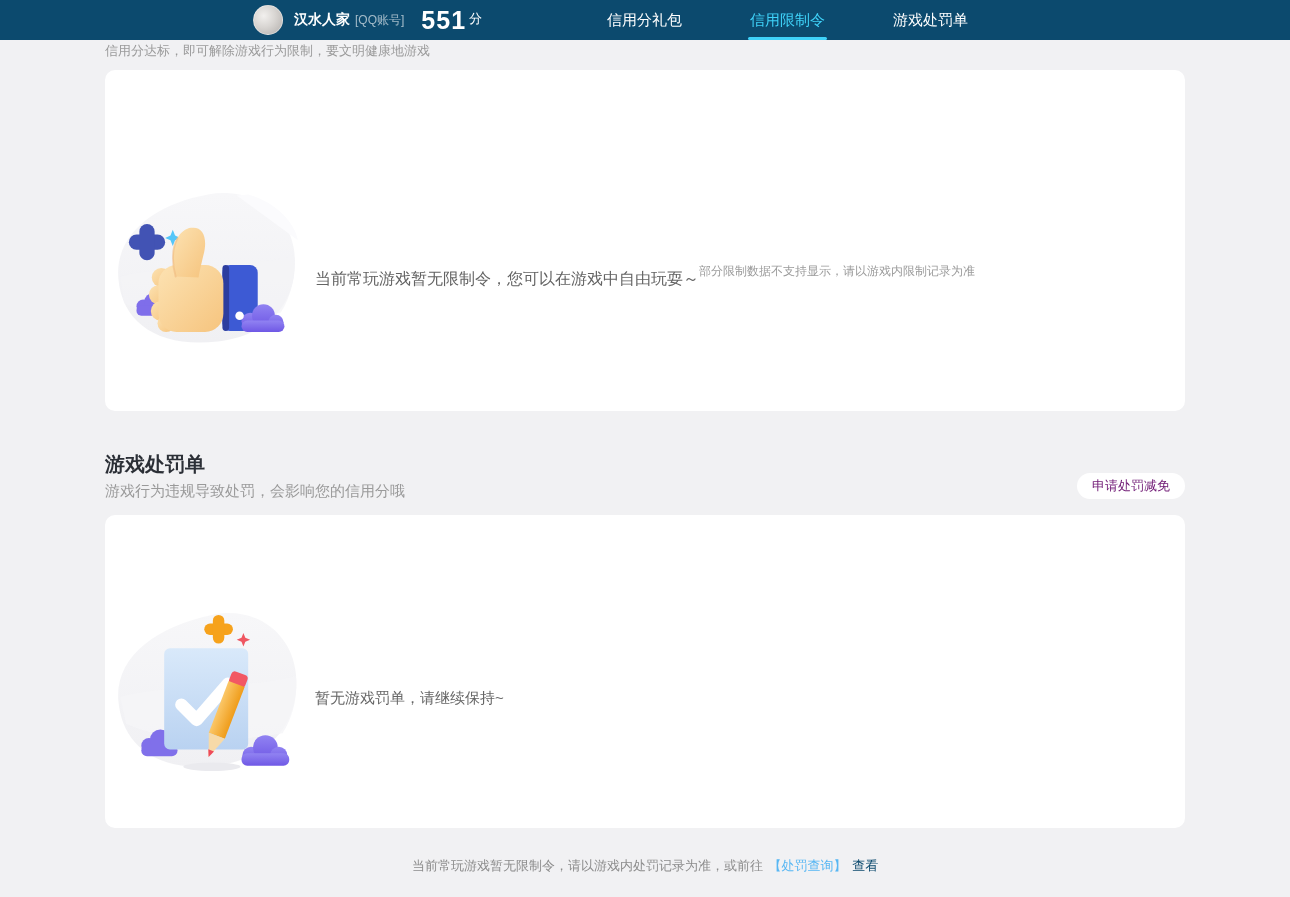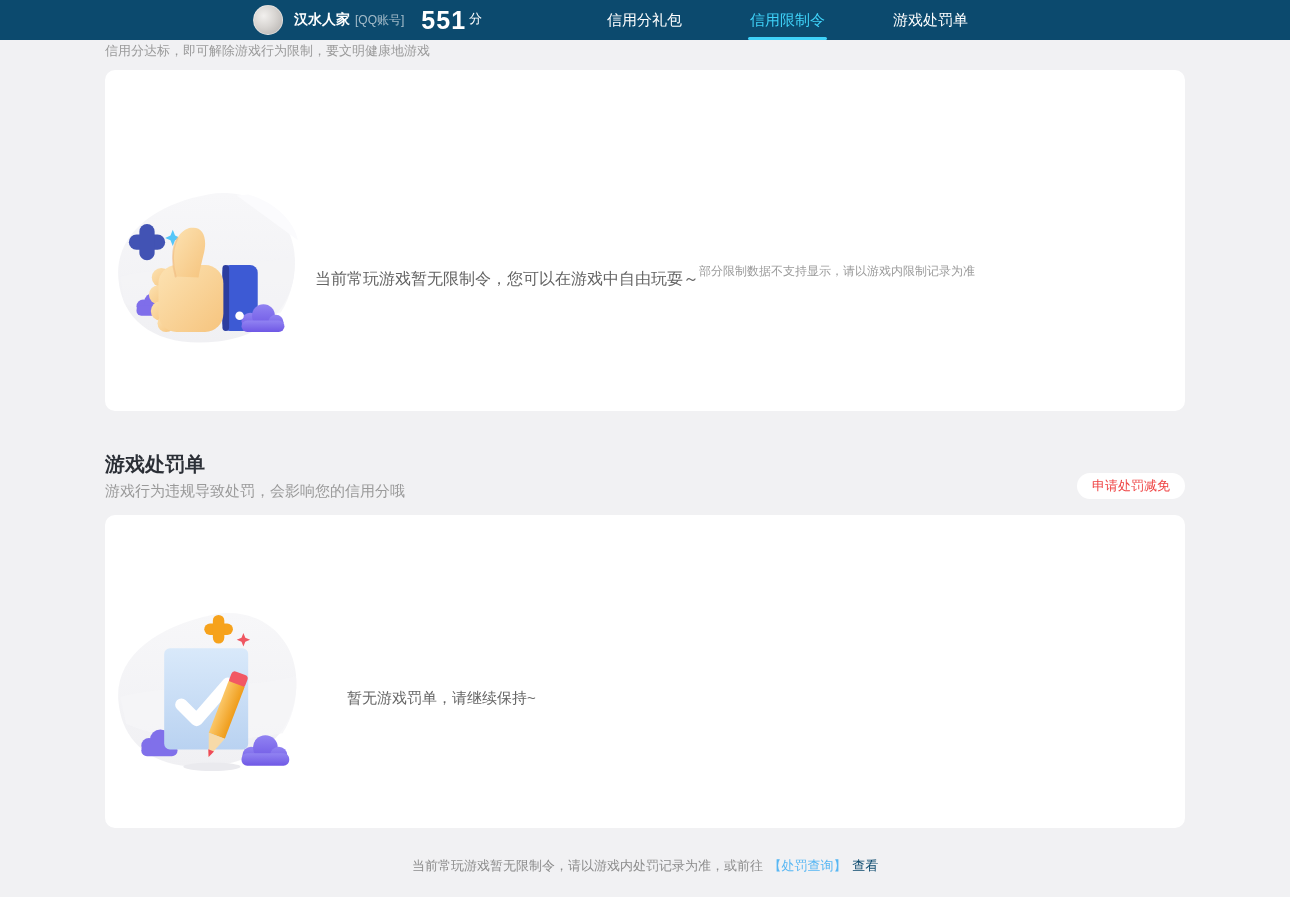--- a/index.html
+++ b/index.html
@@ -39,25 +39,25 @@
     display:flex; flex-direction:row; align-items:center;
   }
   .card-restriction { height:341px; padding-top:53px; }
   .card-restriction .illu { flex:none; }
   .restriction-main { margin-top:24px; font-size:16px; color:#636363; }
   .restriction-note { margin-top:9px; font-size:12px; color:#9b9b9b; }
   .section-head { margin-top:41px; display:flex; justify-content:space-between; align-items:flex-end; }
   .section-title { font-size:20px; line-height:25px; font-weight:bold; color:#2b2f36; }
   .section-sub { margin-top:5px; font-size:15px; line-height:18px; color:#9a9a9a; }
   .relief-btn {
-    border:none; background:#fff; color:#ef4444; font-size:13px;
+    border:none; background:#fff; color:#701a75; font-size:13px;
     height:26px; padding:0 15px; border-radius:13px; cursor:pointer;
     margin-bottom:1px; font-family:inherit;
   }
-  .card-punish { margin-top:15px; height:313px; padding-top:30px;gap:32px; }
+  .card-punish { margin-top:15px; height:313px; padding-top:30px; }
   .punish-empty { margin-top:23px; font-size:15px; color:#666; }
   .footer { margin-top:29px; margin-bottom:22px; text-align:center; font-size:13px; line-height:18px; }
   .footer .f-plain { color:#8c8c8c; }
   .footer .f-link { color:#58b7f3; cursor:pointer; margin:4px 2px; }
   .footer .f-after { color:#0c4a6e; }
 </style>
 </head>
 <body>
 
 <div class="topbar">

